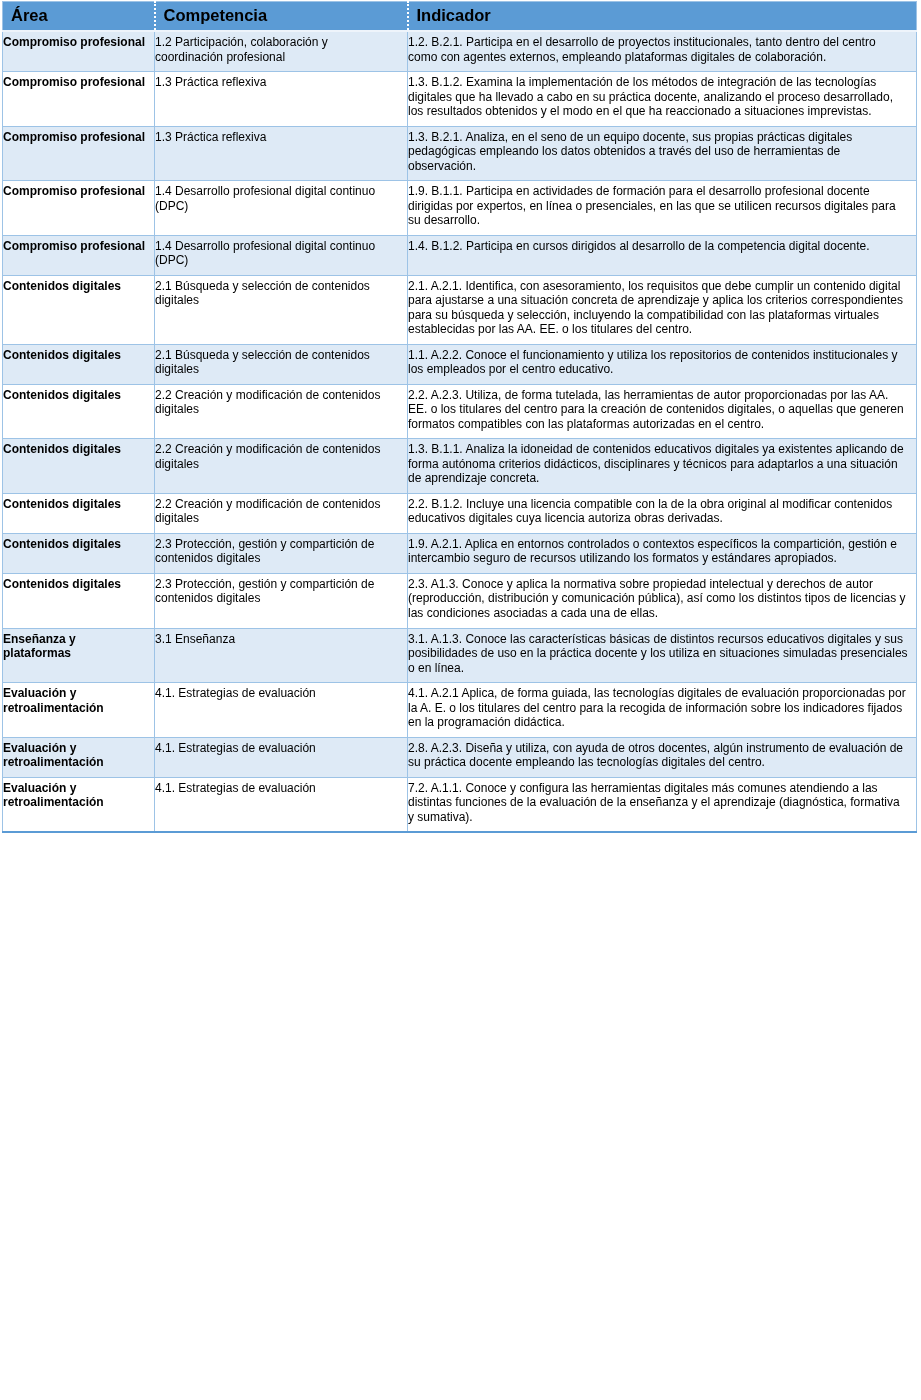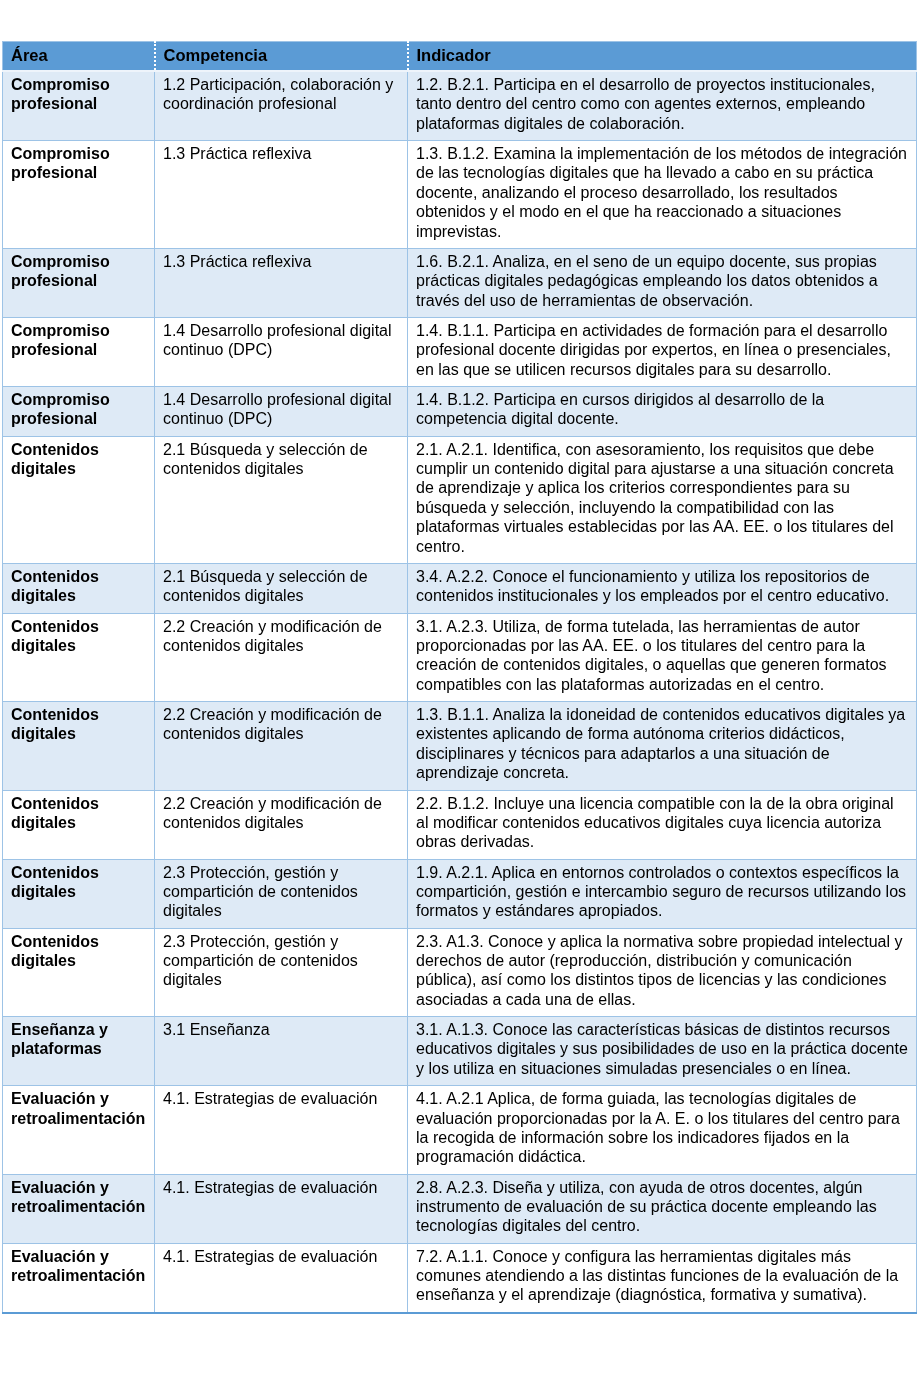--- a/index.html
+++ b/index.html
@@ -9,41 +9,41 @@
     --border:#9DC3E6;
     --frame:#5B9BD5;
     --text:#000000;
   }
   html,body{margin:0;padding:0;}
   body{
     width:921px;height:1400px;overflow:hidden;
     background:#fff;color:var(--text);
     font-family:"Liberation Sans", sans-serif;
   }
-  .table-wrap{padding:1px 3px 0 2px;margin-top:40px;}
+  .table-wrap{padding:1px 3px 0 2px;}
   table{
     border-collapse:collapse;table-layout:fixed;width:914px;
     border:1px solid var(--border);
     border-bottom:2px solid var(--frame);
   }
   col.c-area{width:152px;}
   col.c-comp{width:253px;}
   col.c-ind{width:509px;}
   thead th{
     background:var(--header-bg);
     text-align:left;vertical-align:middle;
     font-size:16.5px;font-weight:bold;color:var(--text);
     padding:4px 8px 5px 8px;
     border-bottom:2px solid #eef4fb;
   }
   thead th + th{border-left:2px dotted #ffffff;}
   tbody td{
     vertical-align:top;
-    font-size:16px;line-height:1.21;
-    padding:3px 8px 7px 8px;
+    font-size:12px;line-height:1.21;
+    padding:3px 8px 7px 0;
     border:1px solid var(--border);
   }
   tbody tr.band td{background:var(--band-bg);}
   tbody tr.plain td{background:var(--row-bg);}
   td.area{font-weight:bold;}
 </style>
 </head>
 <body>
 
 <div class="table-wrap">
@@ -67,46 +67,46 @@
     <td class="ind">1.2. B.2.1. Participa en el desarrollo de proyectos institucionales, tanto dentro del centro como con agentes externos, empleando plataformas digitales de colaboración.</td>
   </tr>
         <tr class="plain">
     <td class="area">Compromiso profesional</td>
     <td class="comp">1.3 Práctica reflexiva</td>
     <td class="ind">1.3. B.1.2. Examina la implementación de los métodos de integración de las tecnologías digitales que ha llevado a cabo en su práctica docente, analizando el proceso desarrollado, los resultados obtenidos y el modo en el que ha reaccionado a situaciones imprevistas.</td>
   </tr>
         <tr class="band">
     <td class="area">Compromiso profesional</td>
     <td class="comp">1.3 Práctica reflexiva</td>
-    <td class="ind">1.6. B.2.1. Analiza, en el seno de un equipo docente, sus propias prácticas digitales pedagógicas empleando los datos obtenidos a través del uso de herramientas de observación.</td>
+    <td class="ind">1.3. B.2.1. Analiza, en el seno de un equipo docente, sus propias prácticas digitales pedagógicas empleando los datos obtenidos a través del uso de herramientas de observación.</td>
   </tr>
         <tr class="plain">
     <td class="area">Compromiso profesional</td>
     <td class="comp">1.4 Desarrollo profesional digital continuo (DPC)</td>
-    <td class="ind">1.4. B.1.1. Participa en actividades de formación para el desarrollo profesional docente dirigidas por expertos, en línea o presenciales, en las que se utilicen recursos digitales para su desarrollo.</td>
+    <td class="ind">1.9. B.1.1. Participa en actividades de formación para el desarrollo profesional docente dirigidas por expertos, en línea o presenciales, en las que se utilicen recursos digitales para su desarrollo.</td>
   </tr>
         <tr class="band">
     <td class="area">Compromiso profesional</td>
     <td class="comp">1.4 Desarrollo profesional digital continuo (DPC)</td>
     <td class="ind">1.4. B.1.2. Participa en cursos dirigidos al desarrollo de la competencia digital docente.</td>
   </tr>
         <tr class="plain">
     <td class="area">Contenidos digitales</td>
     <td class="comp">2.1 Búsqueda y selección de contenidos digitales</td>
     <td class="ind">2.1. A.2.1. Identifica, con asesoramiento, los requisitos que debe cumplir un contenido digital para ajustarse a una situación concreta de aprendizaje y aplica los criterios correspondientes para su búsqueda y selección, incluyendo la compatibilidad con las plataformas virtuales establecidas por las AA. EE. o los titulares del centro.</td>
   </tr>
         <tr class="band">
     <td class="area">Contenidos digitales</td>
     <td class="comp">2.1 Búsqueda y selección de contenidos digitales</td>
-    <td class="ind">3.4. A.2.2. Conoce el funcionamiento y utiliza los repositorios de contenidos institucionales y los empleados por el centro educativo.</td>
+    <td class="ind">1.1. A.2.2. Conoce el funcionamiento y utiliza los repositorios de contenidos institucionales y los empleados por el centro educativo.</td>
   </tr>
         <tr class="plain">
     <td class="area">Contenidos digitales</td>
     <td class="comp">2.2 Creación y modificación de contenidos digitales</td>
-    <td class="ind">3.1. A.2.3. Utiliza, de forma tutelada, las herramientas de autor proporcionadas por las AA. EE. o los titulares del centro para la creación de contenidos digitales, o aquellas que generen formatos compatibles con las plataformas autorizadas en el centro.</td>
+    <td class="ind">2.2. A.2.3. Utiliza, de forma tutelada, las herramientas de autor proporcionadas por las AA. EE. o los titulares del centro para la creación de contenidos digitales, o aquellas que generen formatos compatibles con las plataformas autorizadas en el centro.</td>
   </tr>
         <tr class="band">
     <td class="area">Contenidos digitales</td>
     <td class="comp">2.2 Creación y modificación de contenidos digitales</td>
     <td class="ind">1.3. B.1.1. Analiza la idoneidad de contenidos educativos digitales ya existentes aplicando de forma autónoma criterios didácticos, disciplinares y técnicos para adaptarlos a una situación de aprendizaje concreta.</td>
   </tr>
         <tr class="plain">
     <td class="area">Contenidos digitales</td>
     <td class="comp">2.2 Creación y modificación de contenidos digitales</td>
     <td class="ind">2.2. B.1.2. Incluye una licencia compatible con la de la obra original al modificar contenidos educativos digitales cuya licencia autoriza obras derivadas.</td>

